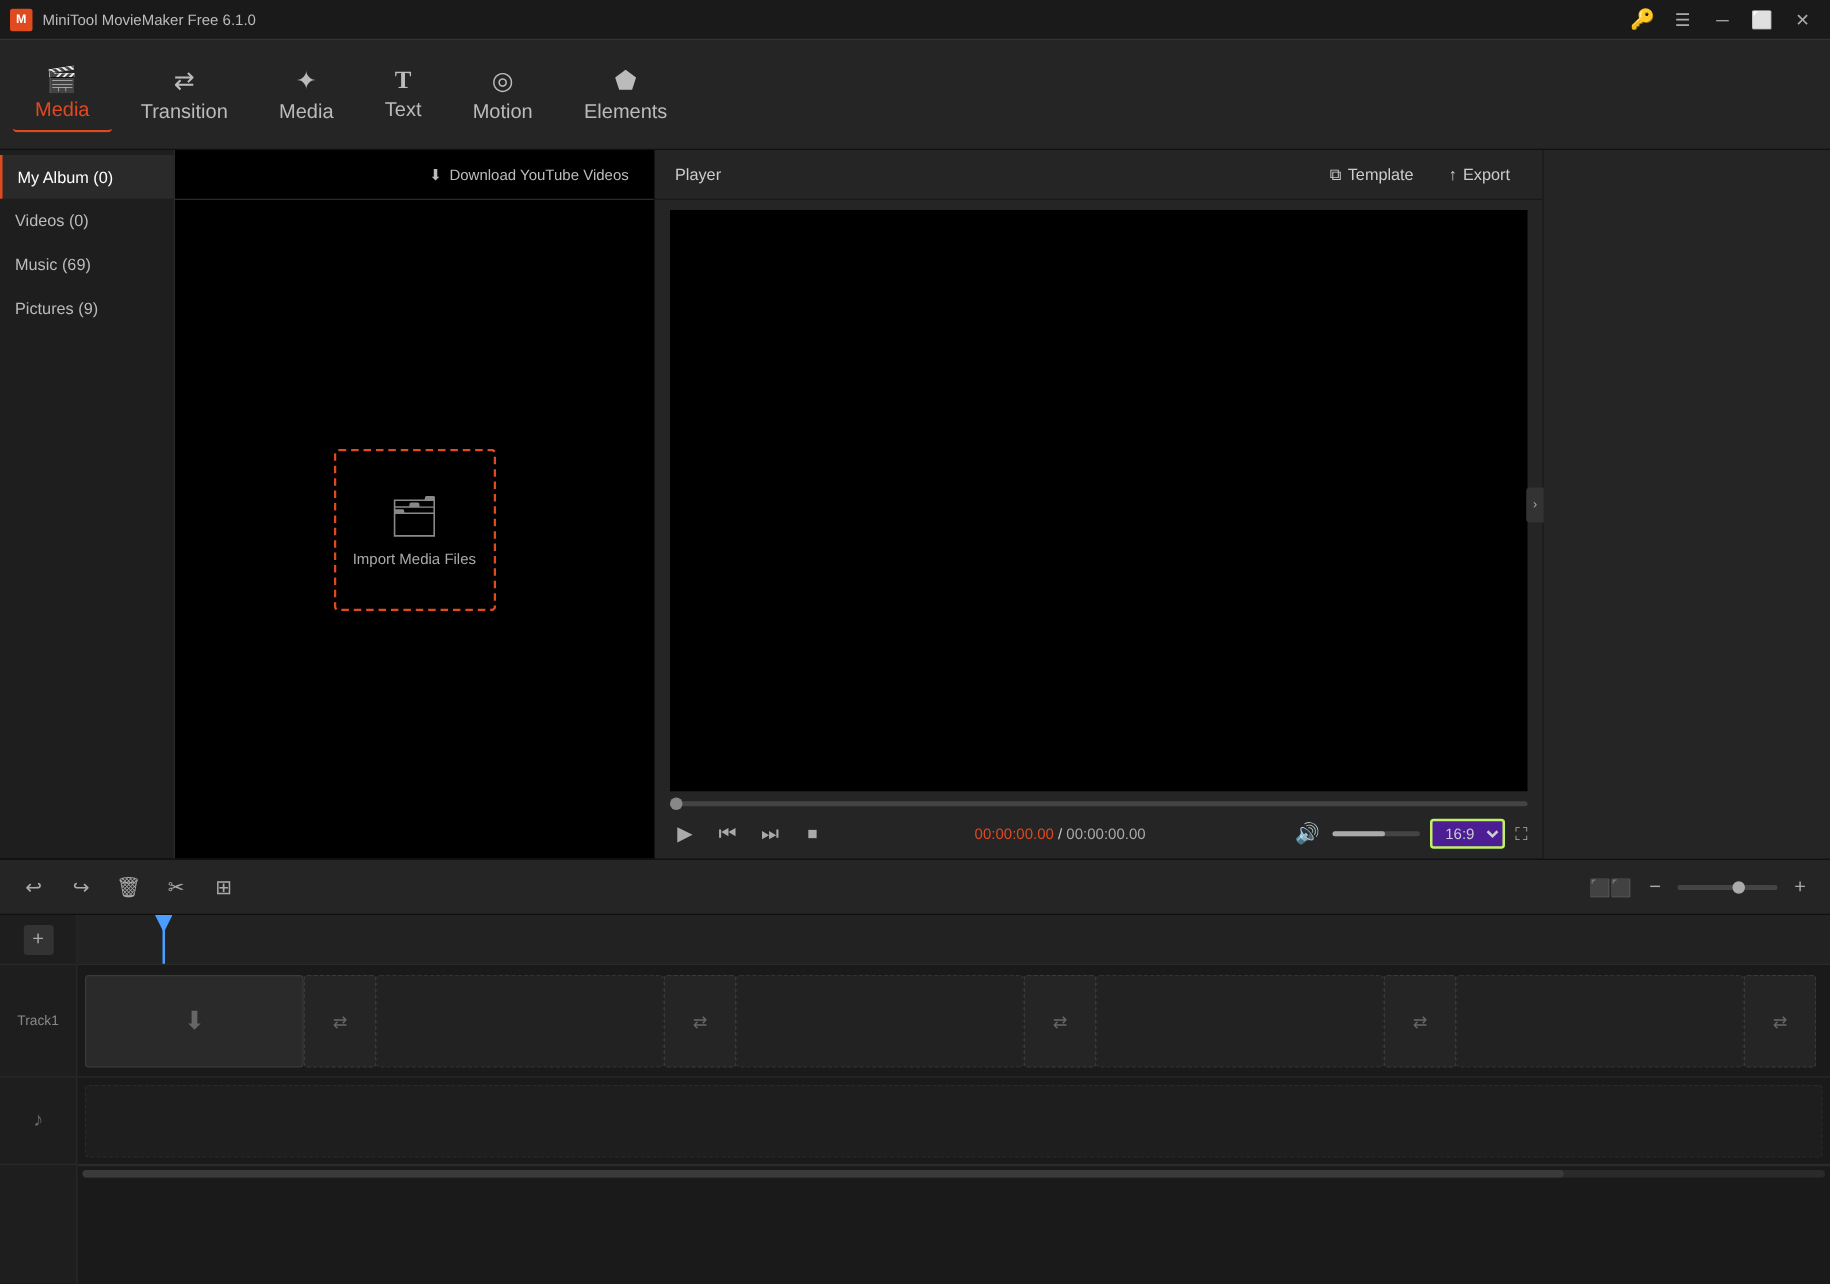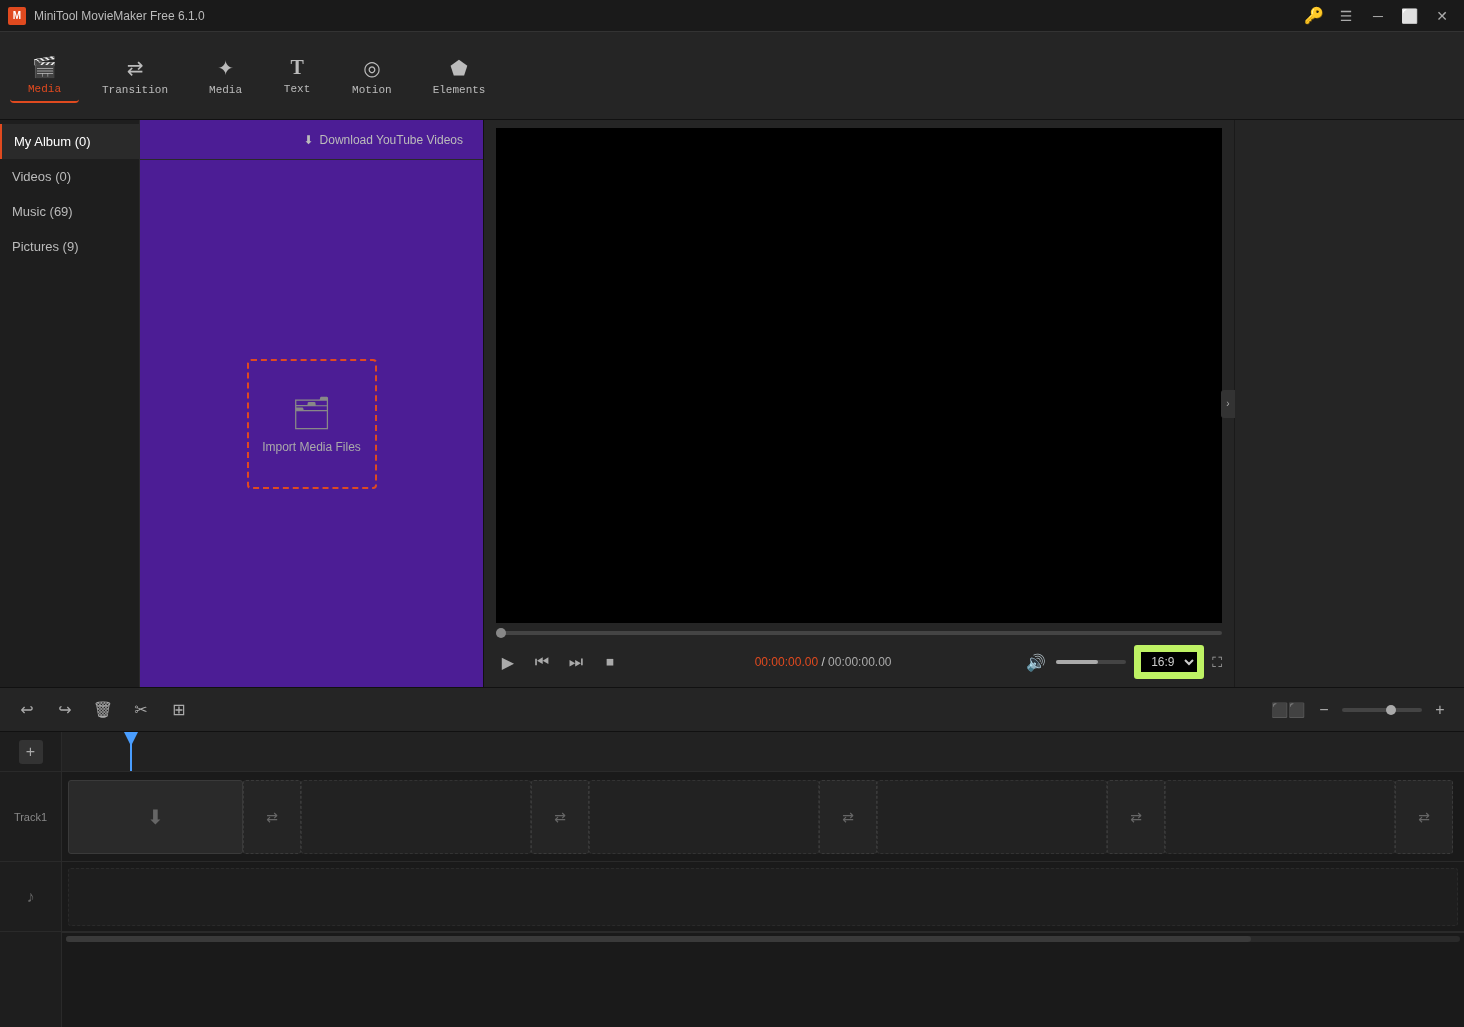--- a/index.html
+++ b/index.html
@@ -19,28 +19,28 @@
 
     
     #app { display: flex; flex-direction: column; height: calc(1027px - 32px); }
 
     
     #toolbar { height: 88px; background: #252525; display: flex; align-items: center; padding: 0 10px; gap: 5px; border-bottom: 1px solid #111; }
     .toolbar-item { display: flex; flex-direction: column; align-items: center; justify-content: center; padding: 6px 18px; cursor: pointer; border-radius: 4px; gap: 4px; min-width: 64px; }
     .toolbar-item.active { border-bottom: 2px solid #e04a1f; }
     .toolbar-item .tb-icon { font-size: 20px; color: #bbb; }
     .toolbar-item.active .tb-icon { color: #e04a1f; }
-    .toolbar-item .tb-label { font-size: 11px; color: #bbb; font-family: Liberation Mono, monospace; }
+    .toolbar-item .tb-label { font-size: 16px; color: #bbb; }
     .toolbar-item.active .tb-label { color: #e04a1f; }
 
     
     #main-row { display: flex; flex: 1; overflow: hidden; }
 
     
-    #left-panel { width: 484px; display: flex; background: #4c1d95; border-right: 1px solid #111; flex-shrink: 0; }
+    #left-panel { width: 524px; display: flex; background: #000000; border-right: 1px solid #111; flex-shrink: 0; }
 
     
     #sidebar { width: 140px; background: #1e1e1e; border-right: 1px solid #2a2a2a; padding-top: 4px; }
     .sidebar-item { padding: 10px 12px; cursor: pointer; font-size: 13px; color: #bbb; }
     .sidebar-item.active { background: #2a2a2a; color: #fff; border-left: 2px solid #e04a1f; }
 
     
     #media-area { flex: 1; display: flex; flex-direction: column; }
     #media-toolbar { height: 40px; display: flex; align-items: center; justify-content: flex-end; padding: 0 12px; border-bottom: 1px solid #2a2a2a; }
     .download-btn { display: flex; align-items: center; gap: 6px; font-size: 12px; color: #bbb; cursor: pointer; padding: 4px 8px; border-radius: 3px; }
@@ -61,21 +61,21 @@
     #progress-thumb { width: 10px; height: 10px; background: #888; border-radius: 50%; position: absolute; top: -3px; left: 0; }
     #player-controls { display: flex; align-items: center; justify-content: space-between; padding: 6px 12px 8px; }
     #controls-left { display: flex; align-items: center; gap: 10px; }
     .ctrl-btn { font-size: 16px; color: #aaa; cursor: pointer; width: 24px; height: 24px; display: flex; align-items: center; justify-content: center; }
     #time-display { font-size: 12px; }
     #time-current { color: #e04a1f; }
     #time-total { color: #aaa; }
     #controls-right { display: flex; align-items: center; gap: 8px; }
     #volume-slider { width: 70px; height: 4px; background: #444; border-radius: 2px; position: relative; }
     #volume-fill { width: 60%; height: 100%; background: #aaa; border-radius: 2px; }
-    .aspect-select { background: #000000; border: 7px solid #bef264; color: #ccc; font-size: 12px; padding: 2px 6px; border-radius: 3px; cursor: pointer; }
+    .aspect-select { background: #4c1d95; border: 2px solid #bef264; color: #ccc; font-size: 12px; padding: 2px 6px; border-radius: 3px; cursor: pointer; }
     .fullscreen-btn { font-size: 14px; color: #aaa; cursor: pointer; }
 
     
     #right-panel { width: 230px; background: #252525; border-left: 1px solid #1a1a1a; display: flex; align-items: center; justify-content: center; flex-shrink: 0; position: relative; }
     #right-panel-toggle { position: absolute; left: -14px; top: 50%; transform: translateY(-50%); width: 14px; height: 28px; background: #333; border-radius: 3px 0 0 3px; display: flex; align-items: center; justify-content: center; cursor: pointer; font-size: 10px; color: #aaa; }
     #no-material-text { font-size: 12px; color: #666; text-align: center; padding: 16px; }
 
     
     #timeline { height: 340px; background: #1a1a1a; border-top: 1px solid #111; display: flex; flex-direction: column; }
     #timeline-toolbar { height: 44px; background: #252525; display: flex; align-items: center; justify-content: space-between; padding: 0 12px; border-bottom: 1px solid #111; }
@@ -182,20 +182,33 @@
         <div id="media-content">
           <div class="import-box">
             <span class="import-icon">🗂</span>
             <span class="import-label">Import Media Files</span>
           </div>
         </div>
       </div>
     </div>
 
     <div id="player-area">
+      <div id="player-header">
+        <span id="player-title">Player</span>
+        <div id="player-actions">
+          <div class="player-action-btn">
+            <span>⧉</span>
+            <span>Template</span>
+          </div>
+          <div class="player-action-btn">
+            <span>↑</span>
+            <span>Export</span>
+          </div>
+        </div>
+      </div>
       <div id="video-area"></div>
       <div id="player-progress">
         <div id="progress-track">
           <div id="progress-thumb"></div>
         </div>
       </div>
       <div id="player-controls">
         <div id="controls-left">
           <div class="ctrl-btn">▶</div>
           <div class="ctrl-btn">⏮</div>

